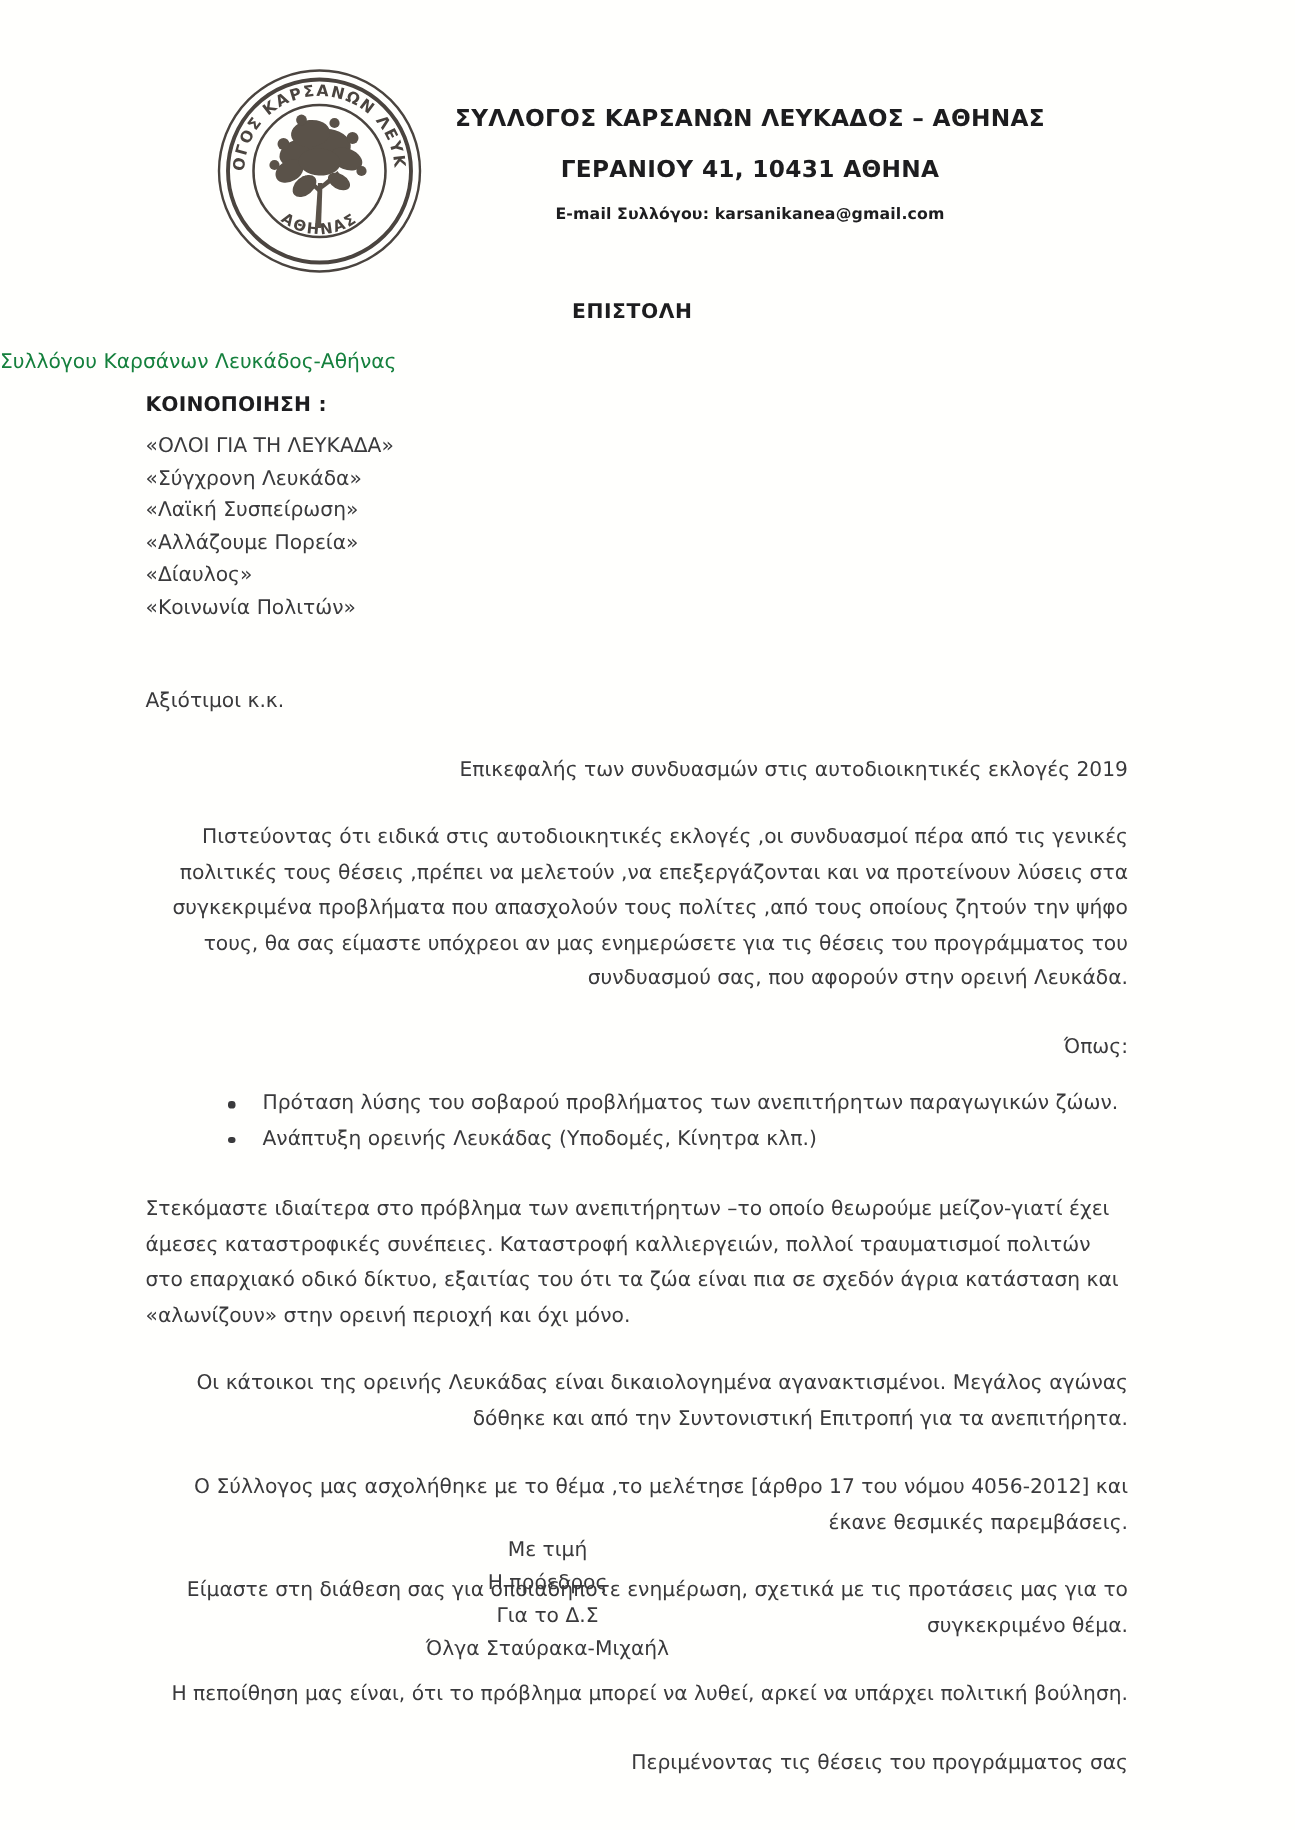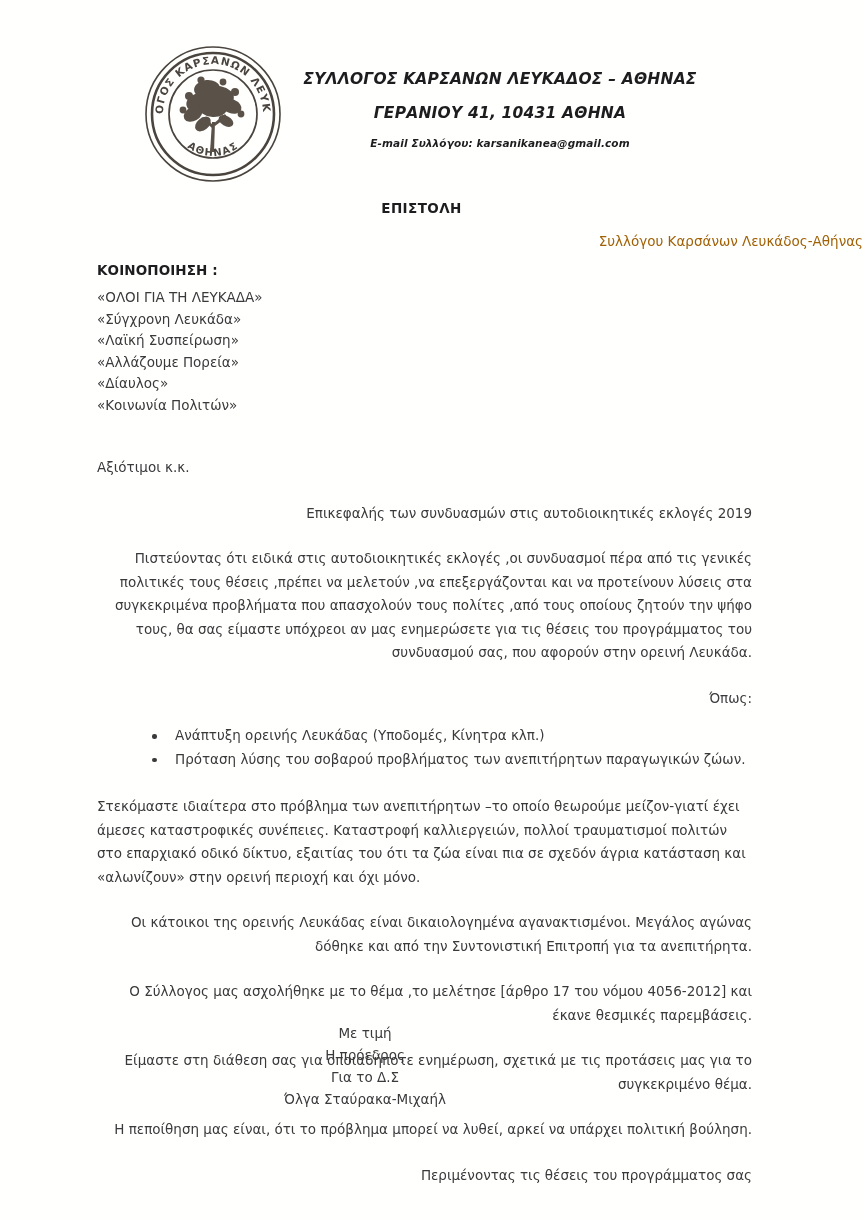--- a/index.html
+++ b/index.html
@@ -36,21 +36,20 @@
     height: 140px;
   }
   .logo-wrap svg { display: block; }
 
   .head-block {
     position: absolute;
     left: 300px;
     top: 28px;
     width: 400px;
     text-align: center;
-    font-style: italic;
   }
   .head-line1, .head-line2 {
     font-family: "DejaVu Sans", "Liberation Sans", sans-serif;
     font-weight: bold;
     font-size: 15.5px;
     letter-spacing: 0.2px;
     color: #1d1d1f;
     white-space: nowrap;
   }
   .head-line2 { margin-top: 16px; }
@@ -72,23 +71,23 @@
     font-size: 13.5px;
     font-weight: bold;
     letter-spacing: 0.4px;
     color: #1d1d1f;
   }
   .doc-subtitle {
     position: absolute;
     left: 0;
     top: 233px;
     width: 863px;
-    text-align: right;
-    font-size: 13.5px;
-    color: #a16207;
+    text-align: left;
+    font-size: 13.5px;
+    color: #15803d;
   }
 
   
   .body-col {
     position: absolute;
     left: 97px;
     top: 262px;
     width: 655px;
   }
 
@@ -229,22 +228,22 @@
 
     <p class="para gap-xl">Αξιότιμοι κ.κ.</p>
 
     <p class="para gap-sm">Επικεφαλής των συνδυασμών στις αυτοδιοικητικές εκλογές 2019</p>
 
     <p class="para gap-sm">Πιστεύοντας ότι ειδικά στις αυτοδιοικητικές εκλογές ,οι συνδυασμοί πέρα από τις γενικές πολιτικές τους θέσεις ,πρέπει να μελετούν ,να επεξεργάζονται και να προτείνουν λύσεις στα συγκεκριμένα προβλήματα που απασχολούν τους πολίτες ,από τους οποίους ζητούν την ψήφο τους, θα σας είμαστε υπόχρεοι αν μας ενημερώσετε για τις θέσεις του προγράμματος του συνδυασμού σας, που αφορούν στην ορεινή Λευκάδα.</p>
 
     <p class="para gap-sm">Όπως:</p>
 
     <ul class="bullets">
+      <li>Πρόταση λύσης του σοβαρού προβλήματος των ανεπιτήρητων παραγωγικών ζώων.</li>
       <li>Ανάπτυξη ορεινής Λευκάδας (Υποδομές, Κίνητρα κλπ.)</li>
-      <li>Πρόταση λύσης του σοβαρού προβλήματος των ανεπιτήρητων παραγωγικών ζώων.</li>
     </ul>
 
     <p class="para gap-md">Στεκόμαστε ιδιαίτερα στο πρόβλημα των ανεπιτήρητων –το οποίο θεωρούμε μείζον-γιατί έχει άμεσες καταστροφικές συνέπειες. Καταστροφή καλλιεργειών, πολλοί τραυματισμοί πολιτών στο επαρχιακό οδικό δίκτυο, εξαιτίας του ότι τα ζώα είναι πια σε σχεδόν άγρια κατάσταση και «αλωνίζουν» στην ορεινή περιοχή και όχι μόνο.</p>
 
     <p class="para gap-sm">Οι κάτοικοι της ορεινής Λευκάδας είναι δικαιολογημένα αγανακτισμένοι. Μεγάλος αγώνας δόθηκε και από την Συντονιστική Επιτροπή για τα ανεπιτήρητα.</p>
 
     <p class="para gap-sm">Ο Σύλλογος μας ασχολήθηκε με το θέμα ,το μελέτησε [άρθρο 17 του νόμου 4056-2012] και έκανε θεσμικές παρεμβάσεις.</p>
 
     <p class="para gap-sm">Είμαστε στη διάθεση σας για οποιαδήποτε ενημέρωση, σχετικά με τις προτάσεις μας για το συγκεκριμένο θέμα.</p>
 

